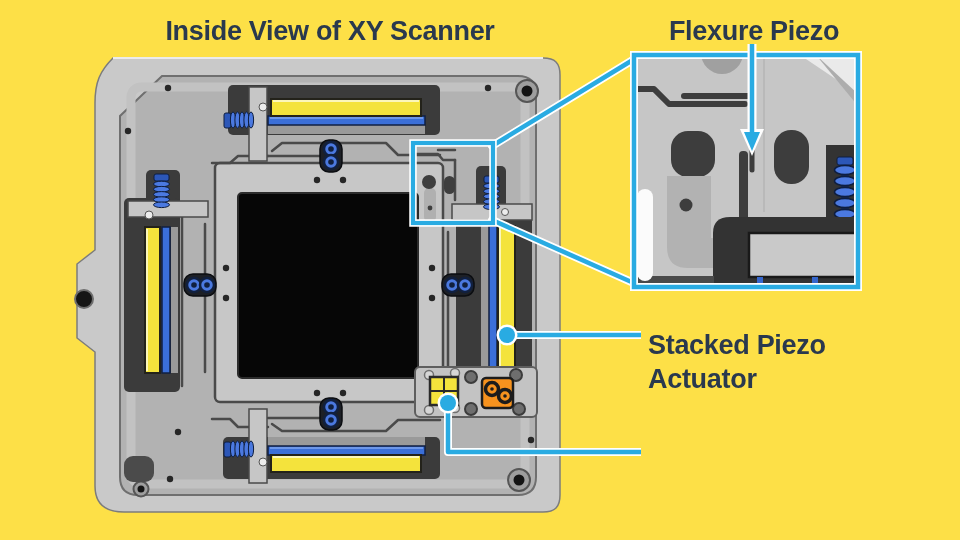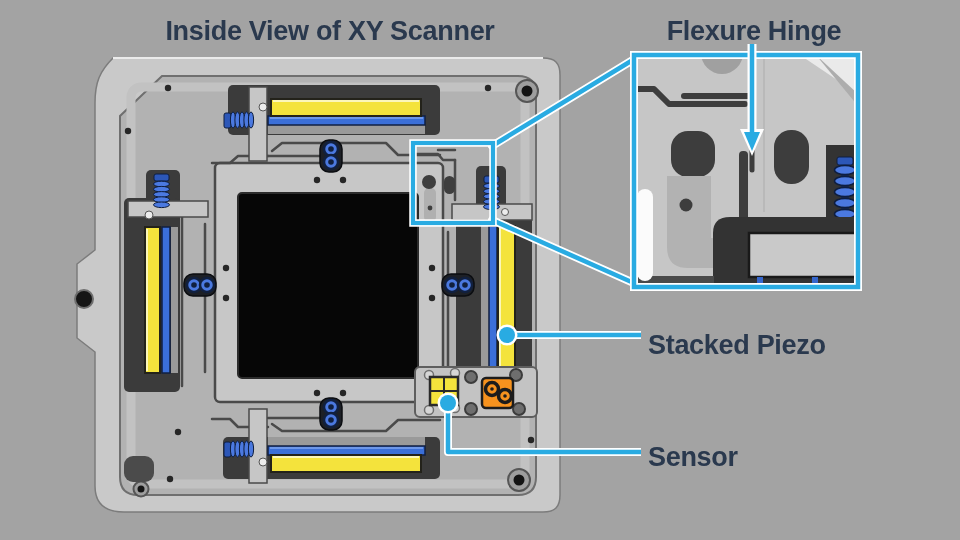--- a/index.html
+++ b/index.html
@@ -1,17 +1,17 @@
 <!DOCTYPE html>
 <html><head>
 <meta charset="utf-8">
 <style>
   html,body{margin:0;padding:0;background:#000;}
   .canvas{
-    position:relative;width:960px;height:540px;background:#a3a3a3;
+    position:relative;width:960px;height:540px;background:#fde047;
     overflow:hidden;font-family:"Liberation Sans",sans-serif;
   }
   .canvas svg{position:absolute;left:0;top:0;}
   .label{
     position:absolute;color:#2a394e;font-weight:bold;font-size:27px;
     letter-spacing:-0.3px;line-height:34px;white-space:nowrap;
   }
   .label.center{text-align:center;}
 </style>
 </head>
@@ -288,21 +288,21 @@
   <g>
     <path d="M448,404 V452 H641" stroke="#ffffff" stroke-width="8" fill="none" stroke-linejoin="round"></path>
     <path d="M448,404 V452 H641" stroke="#29abe2" stroke-width="4.5" fill="none" stroke-linejoin="round"></path>
     <circle cx="448" cy="403" r="10.5" fill="#ffffff"></circle>
     <circle cx="448" cy="403" r="8" fill="#29abe2"></circle>
   </g>
 </svg>
 
 <div class="label center" style="left:60px;top:14px;width:540px;">Inside View of XY Scanner</div>
 
-<div class="label center" style="left:644px;top:14px;width:220px;">Flexure Hinge</div>
+<div class="label center" style="left:644px;top:14px;width:220px;">Flexure Piezo</div>
 
 <div class="label" style="left:648px;top:316px;margin-top:12px;">
   <div>Stacked Piezo</div>
+  <div>Actuator</div>
 </div>
 
-<div class="label" style="left:648px;top:440px;">Sensor</div>
 
 </div>
 
 </body></html>

